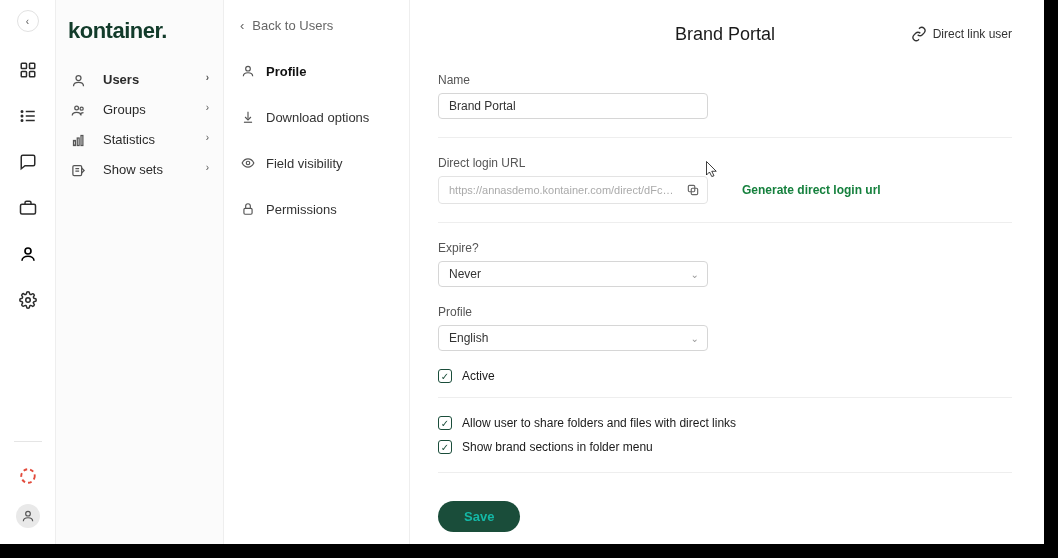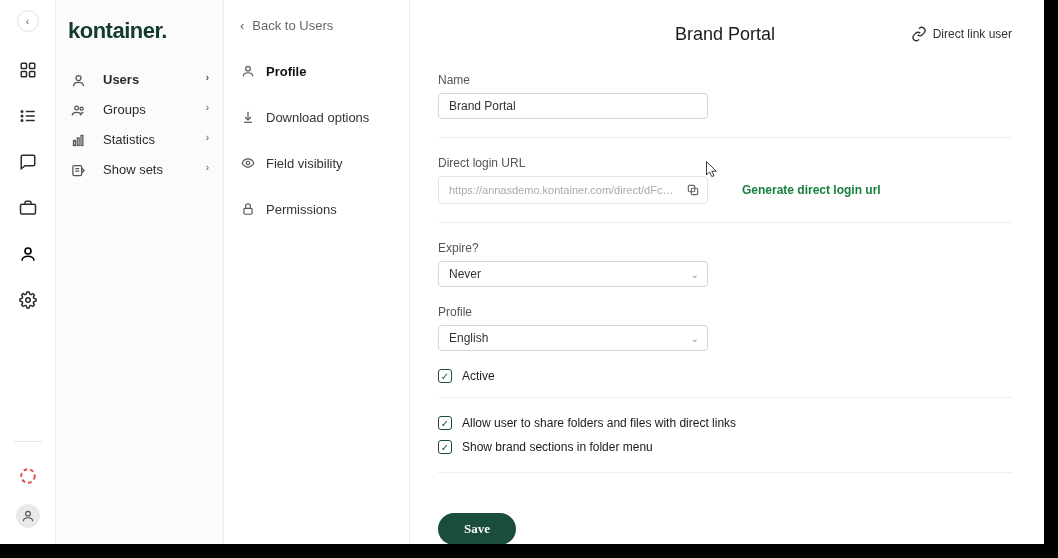--- a/index.html
+++ b/index.html
@@ -40,21 +40,21 @@
   .input, .select { width:270px; height:26px; border:1px solid #d6d6d6; border-radius:4px; padding:0 10px; font-size:12px; color:#333; background:#fff; display:flex; align-items:center; position:relative; }
   .row { margin-bottom:18px; }
   .hr { border:none; border-top:1px solid #eee; margin: 14px 0 18px 0; width:100%; }
   .url-row { display:flex; align-items:center; gap:34px; }
   .url-box { width:270px; height:28px; border:1px solid #e3e3e3; border-radius:4px; padding:0 30px 0 10px; font-size:11px; color:#aaa; display:flex; align-items:center; position:relative; overflow:hidden; white-space:nowrap; }
   .copy-btn { position:absolute; right:4px; top:3px; width:20px;height:20px;display:flex;align-items:center;justify-content:center;color:#666; cursor:pointer;}
   .gen-link { font-size:12px; font-weight:600; color:#15803d; cursor:pointer;}
   .select .sel-chev { position:absolute; right:8px; color:#999; font-size:10px;}
   .check-row { display:flex; align-items:center; gap:10px; font-size:12px; margin:10px 0; }
   .checkbox { width:14px;height:14px;border:1.5px solid #1a4d3a;border-radius:3px;display:flex;align-items:center;justify-content:center;color:#1a4d3a;font-size:10px;}
-  .save-btn { background:#1a4d3a; color:#ffffff; border:none; border-radius:18px; padding:8px 26px; font-size:13px; font-weight:600; cursor:pointer; margin-top:22px;font-family:Liberation Serif, serif;}
+  .save-btn { background:#1a4d3a; color:#14b8a6; border:none; border-radius:18px; padding:8px 26px; font-size:13px; font-weight:600; cursor:pointer; margin-top:10px;}
   .cursor-img { position:absolute; pointer-events:none; }
   svg { display:block; }
   input.txt { border:none; outline:none; width:100%; font-size:12px; color:#333; background:transparent;}
 </style>
 </head>
 <body>
 
 <div class="app">
 
   <div class="rail">

